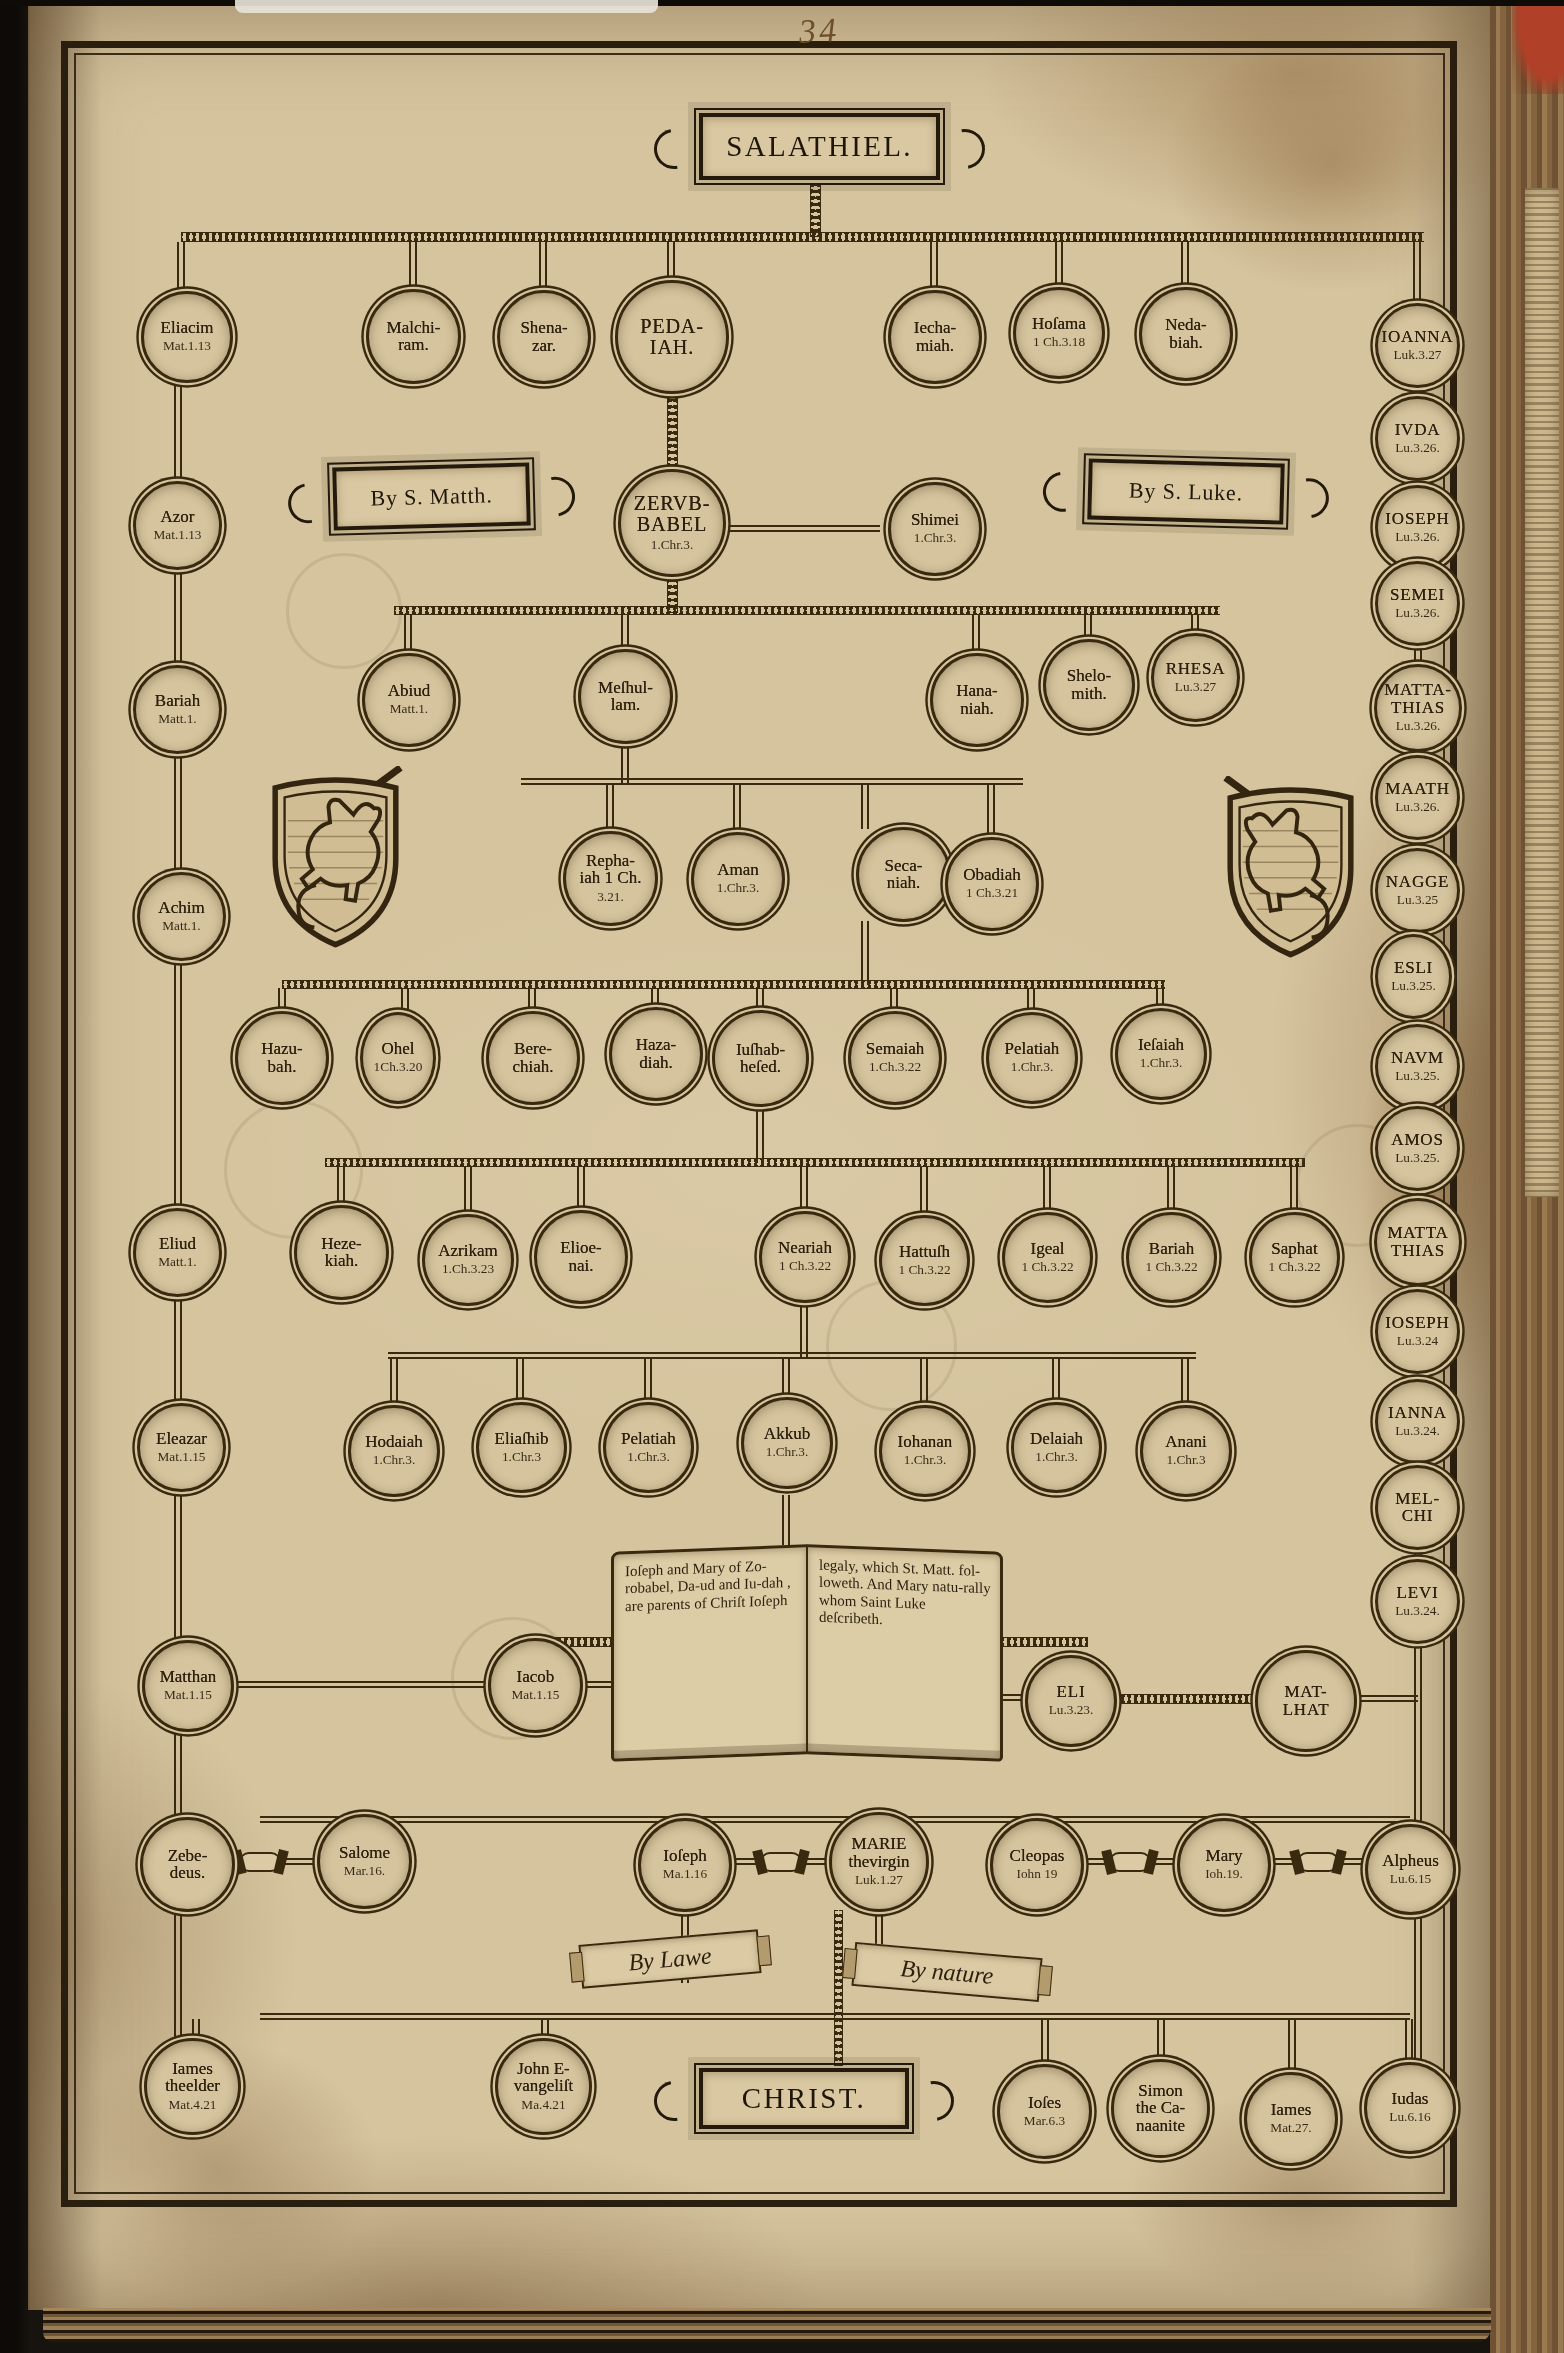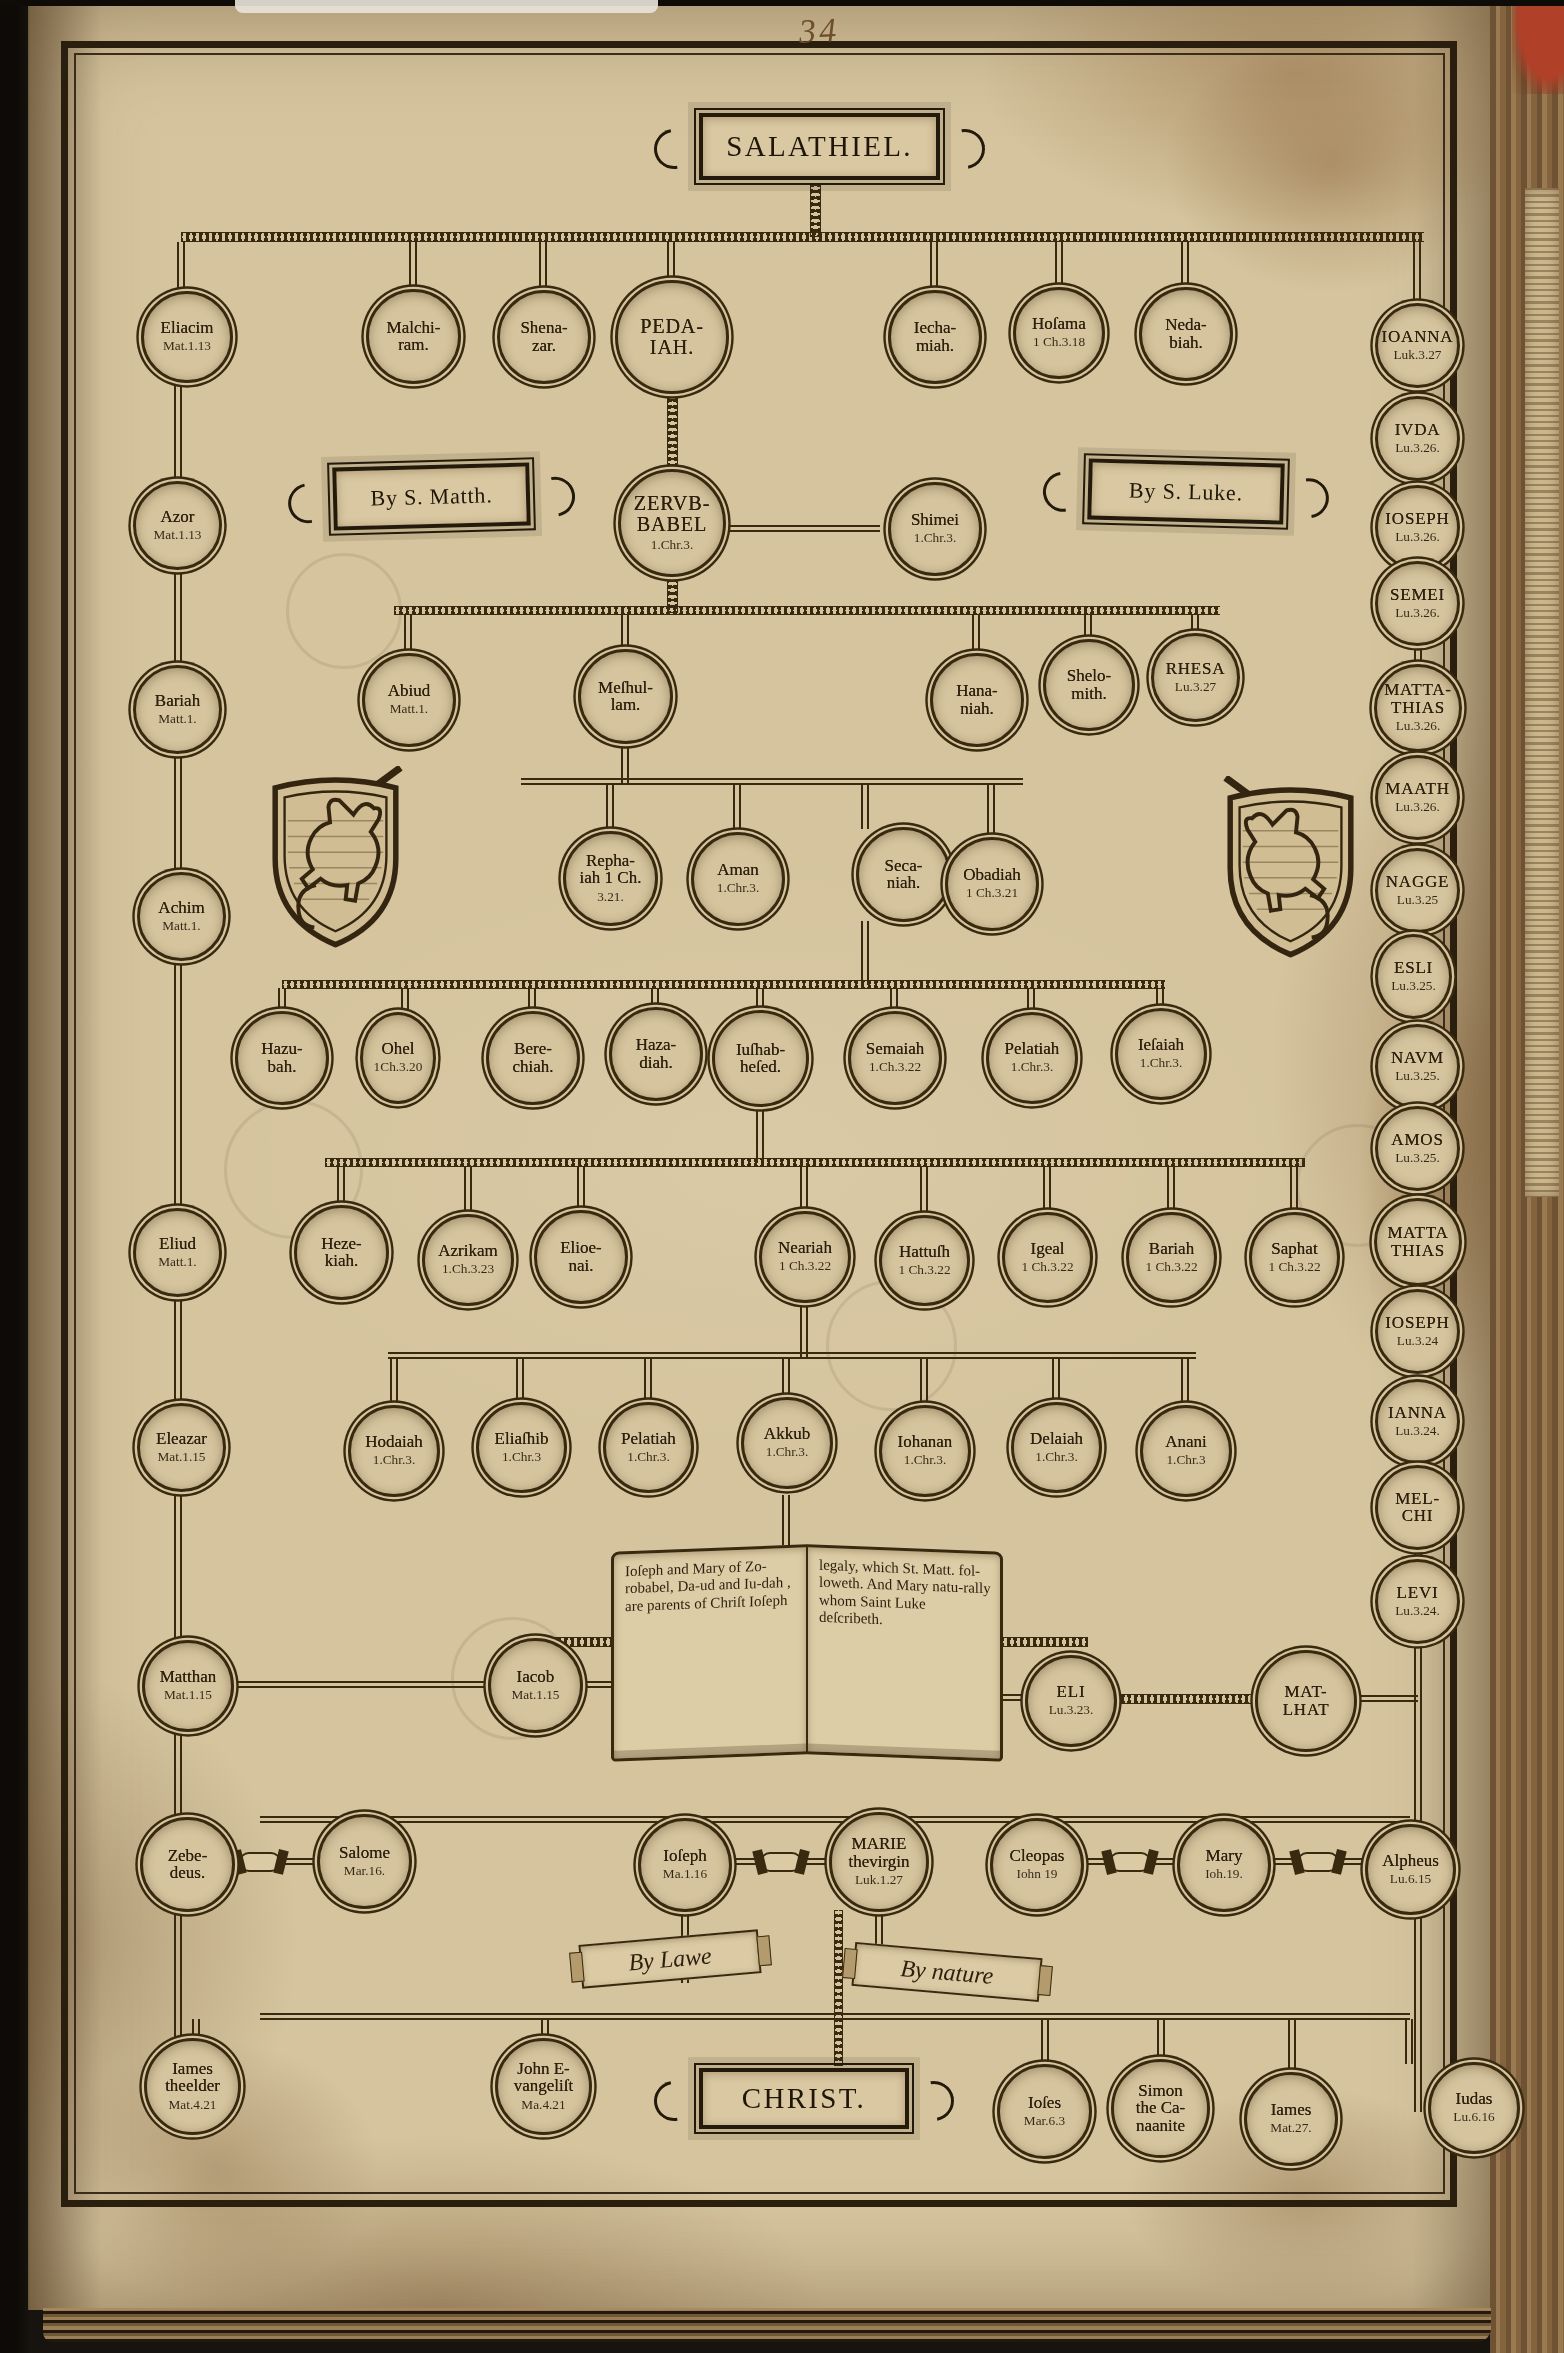--- a/index.html
+++ b/index.html
@@ -503,21 +503,21 @@
           </div>
           <div class="node" style="left: 1083px; top: 2054px; width: 99px; height: 99px;">
             <div class="nm">Simon
 the Ca-
 naanite</div>
           </div>
           <div class="node" style="left: 1216px; top: 2067px; width: 94px; height: 94px;">
             <div class="nm">Iames</div>
             <div class="rf">Mat.27.</div>
           </div>
-          <div class="node" style="left: 1400px; top: 2057px; width: 92px; height: 92px;">
+          <div class="node" style="left: 1336px; top: 2057px; width: 92px; height: 92px;">
             <div class="nm">Iudas</div>
             <div class="rf">Lu.6.16</div>
           </div>
           <div class="node caps" style="left: 1347px; top: 298px; width: 85px; height: 85px;">
             <div class="nm">IOANNA</div>
             <div class="rf">Luk.3.27</div>
           </div>
           <div class="node caps" style="left: 1347px; top: 391px; width: 85px; height: 85px;">
             <div class="nm">IVDA</div>
             <div class="rf">Lu.3.26.</div>

